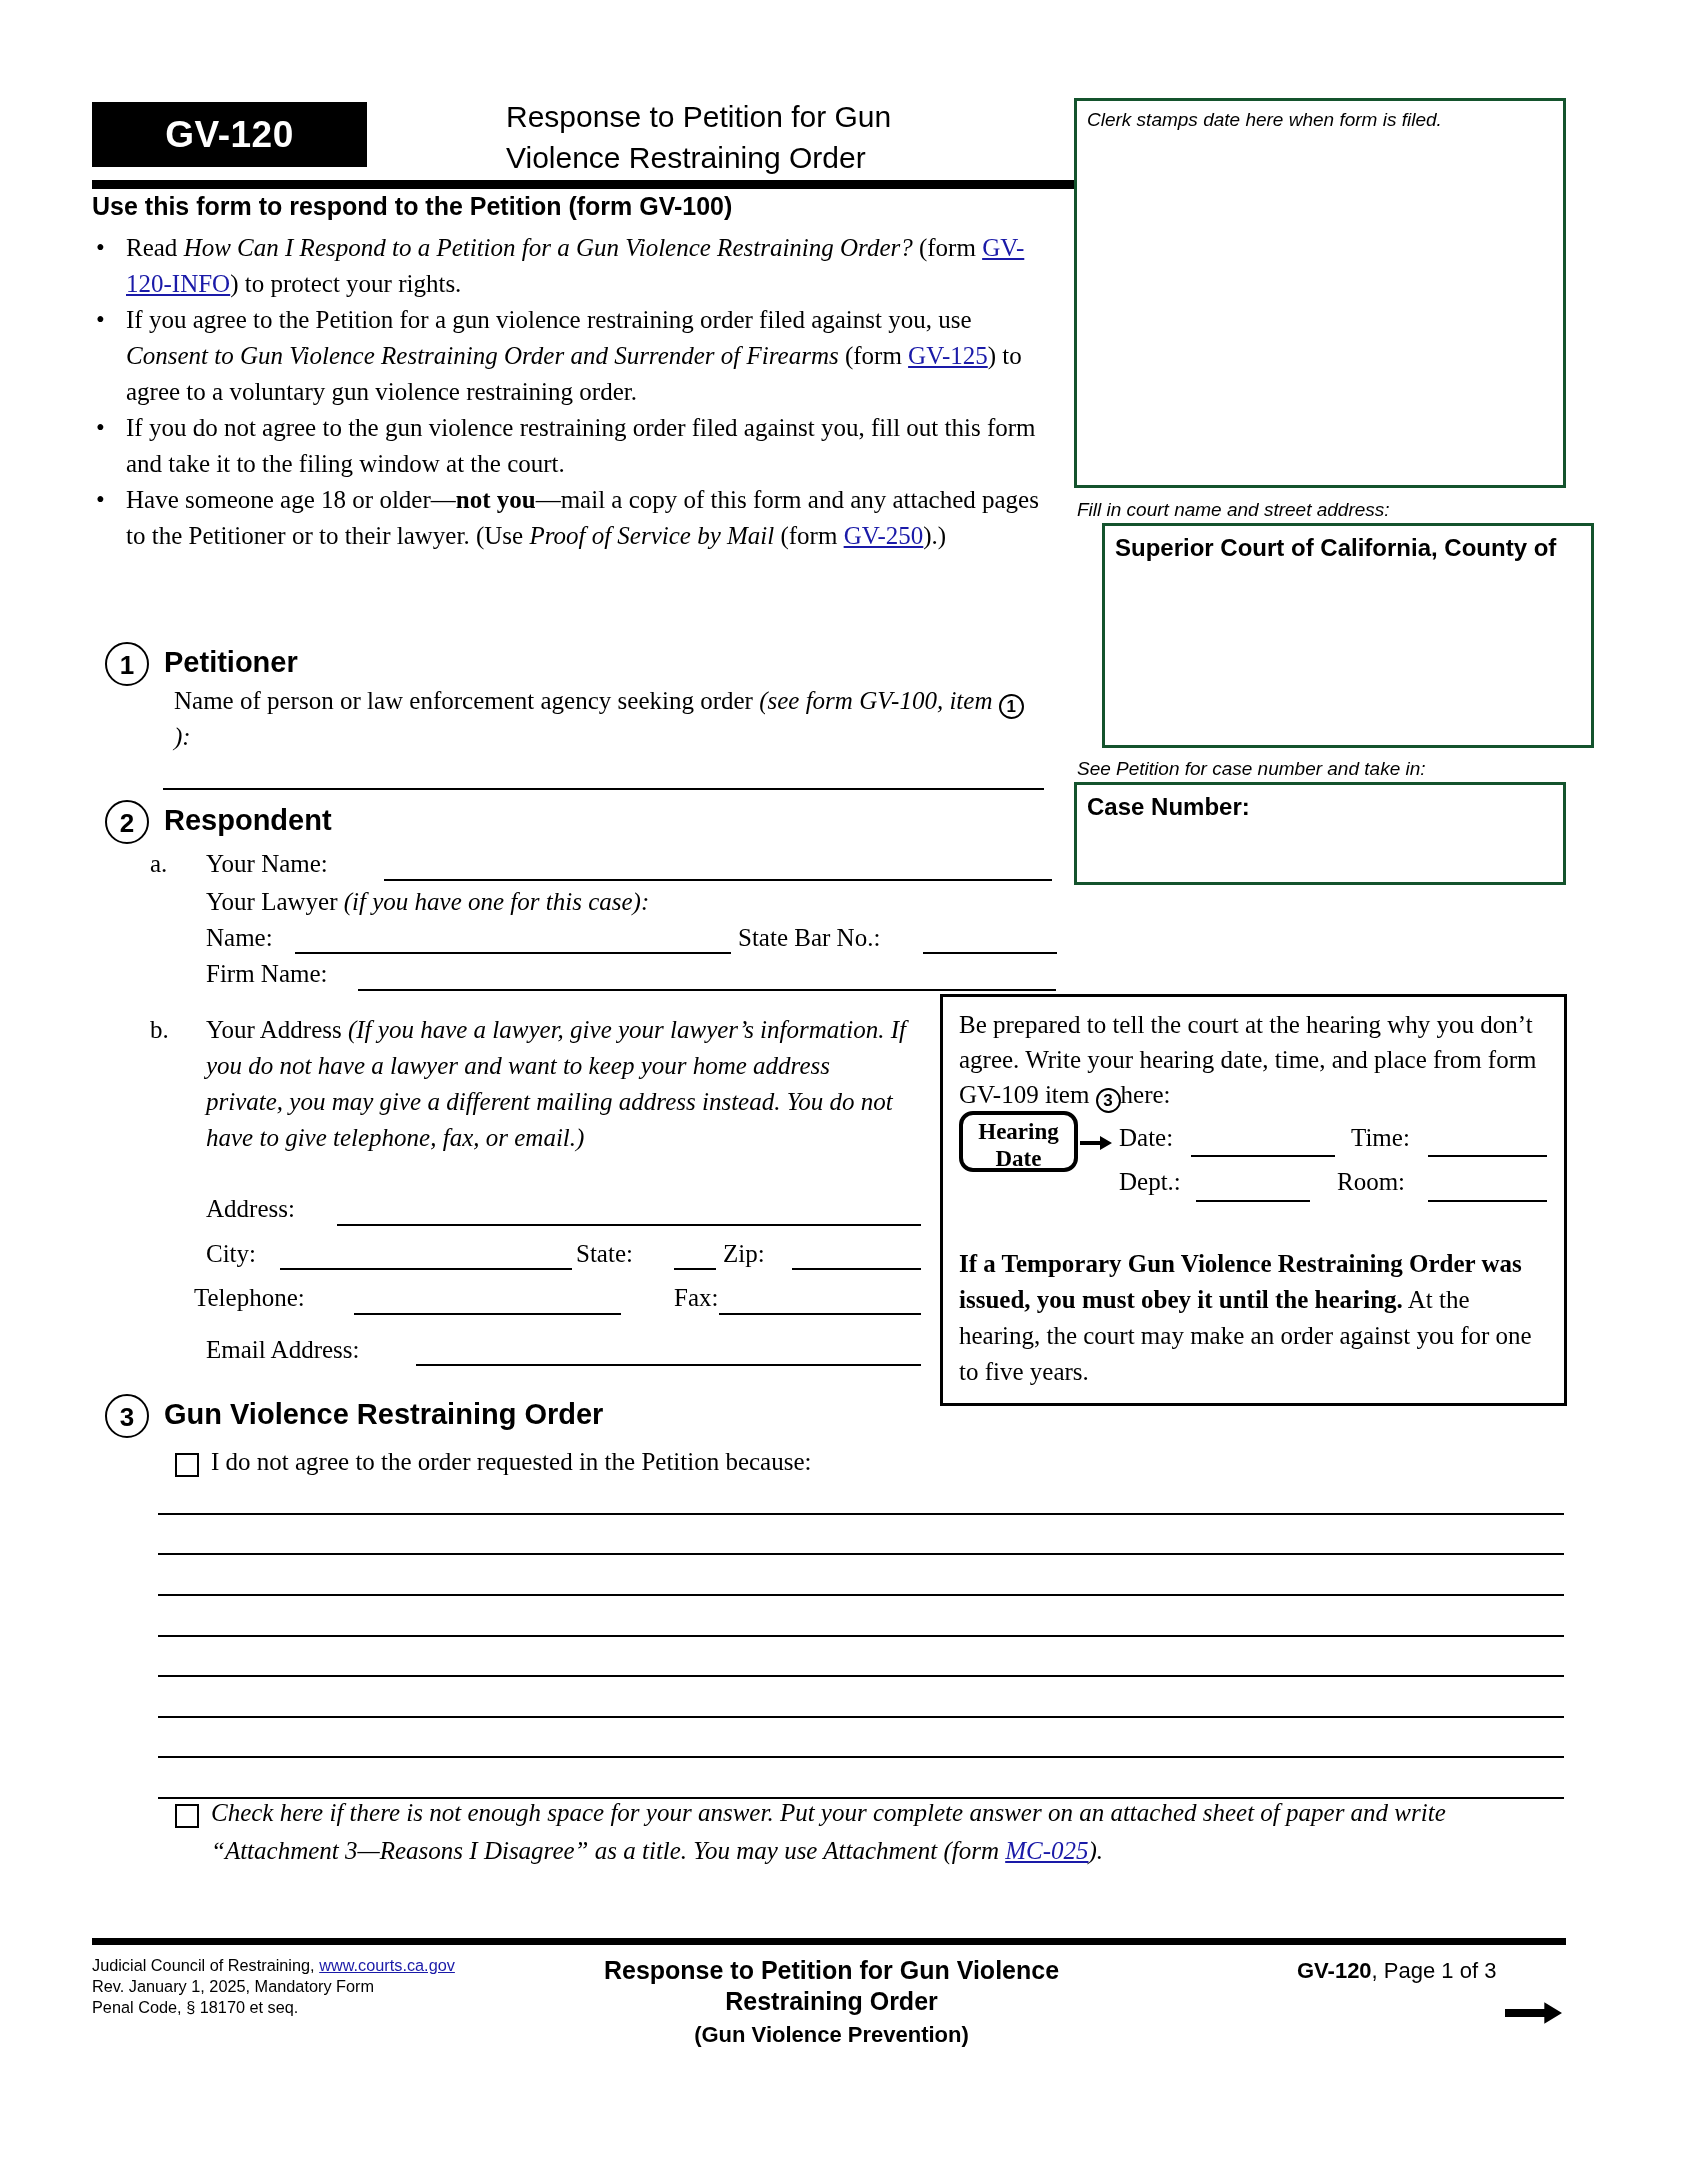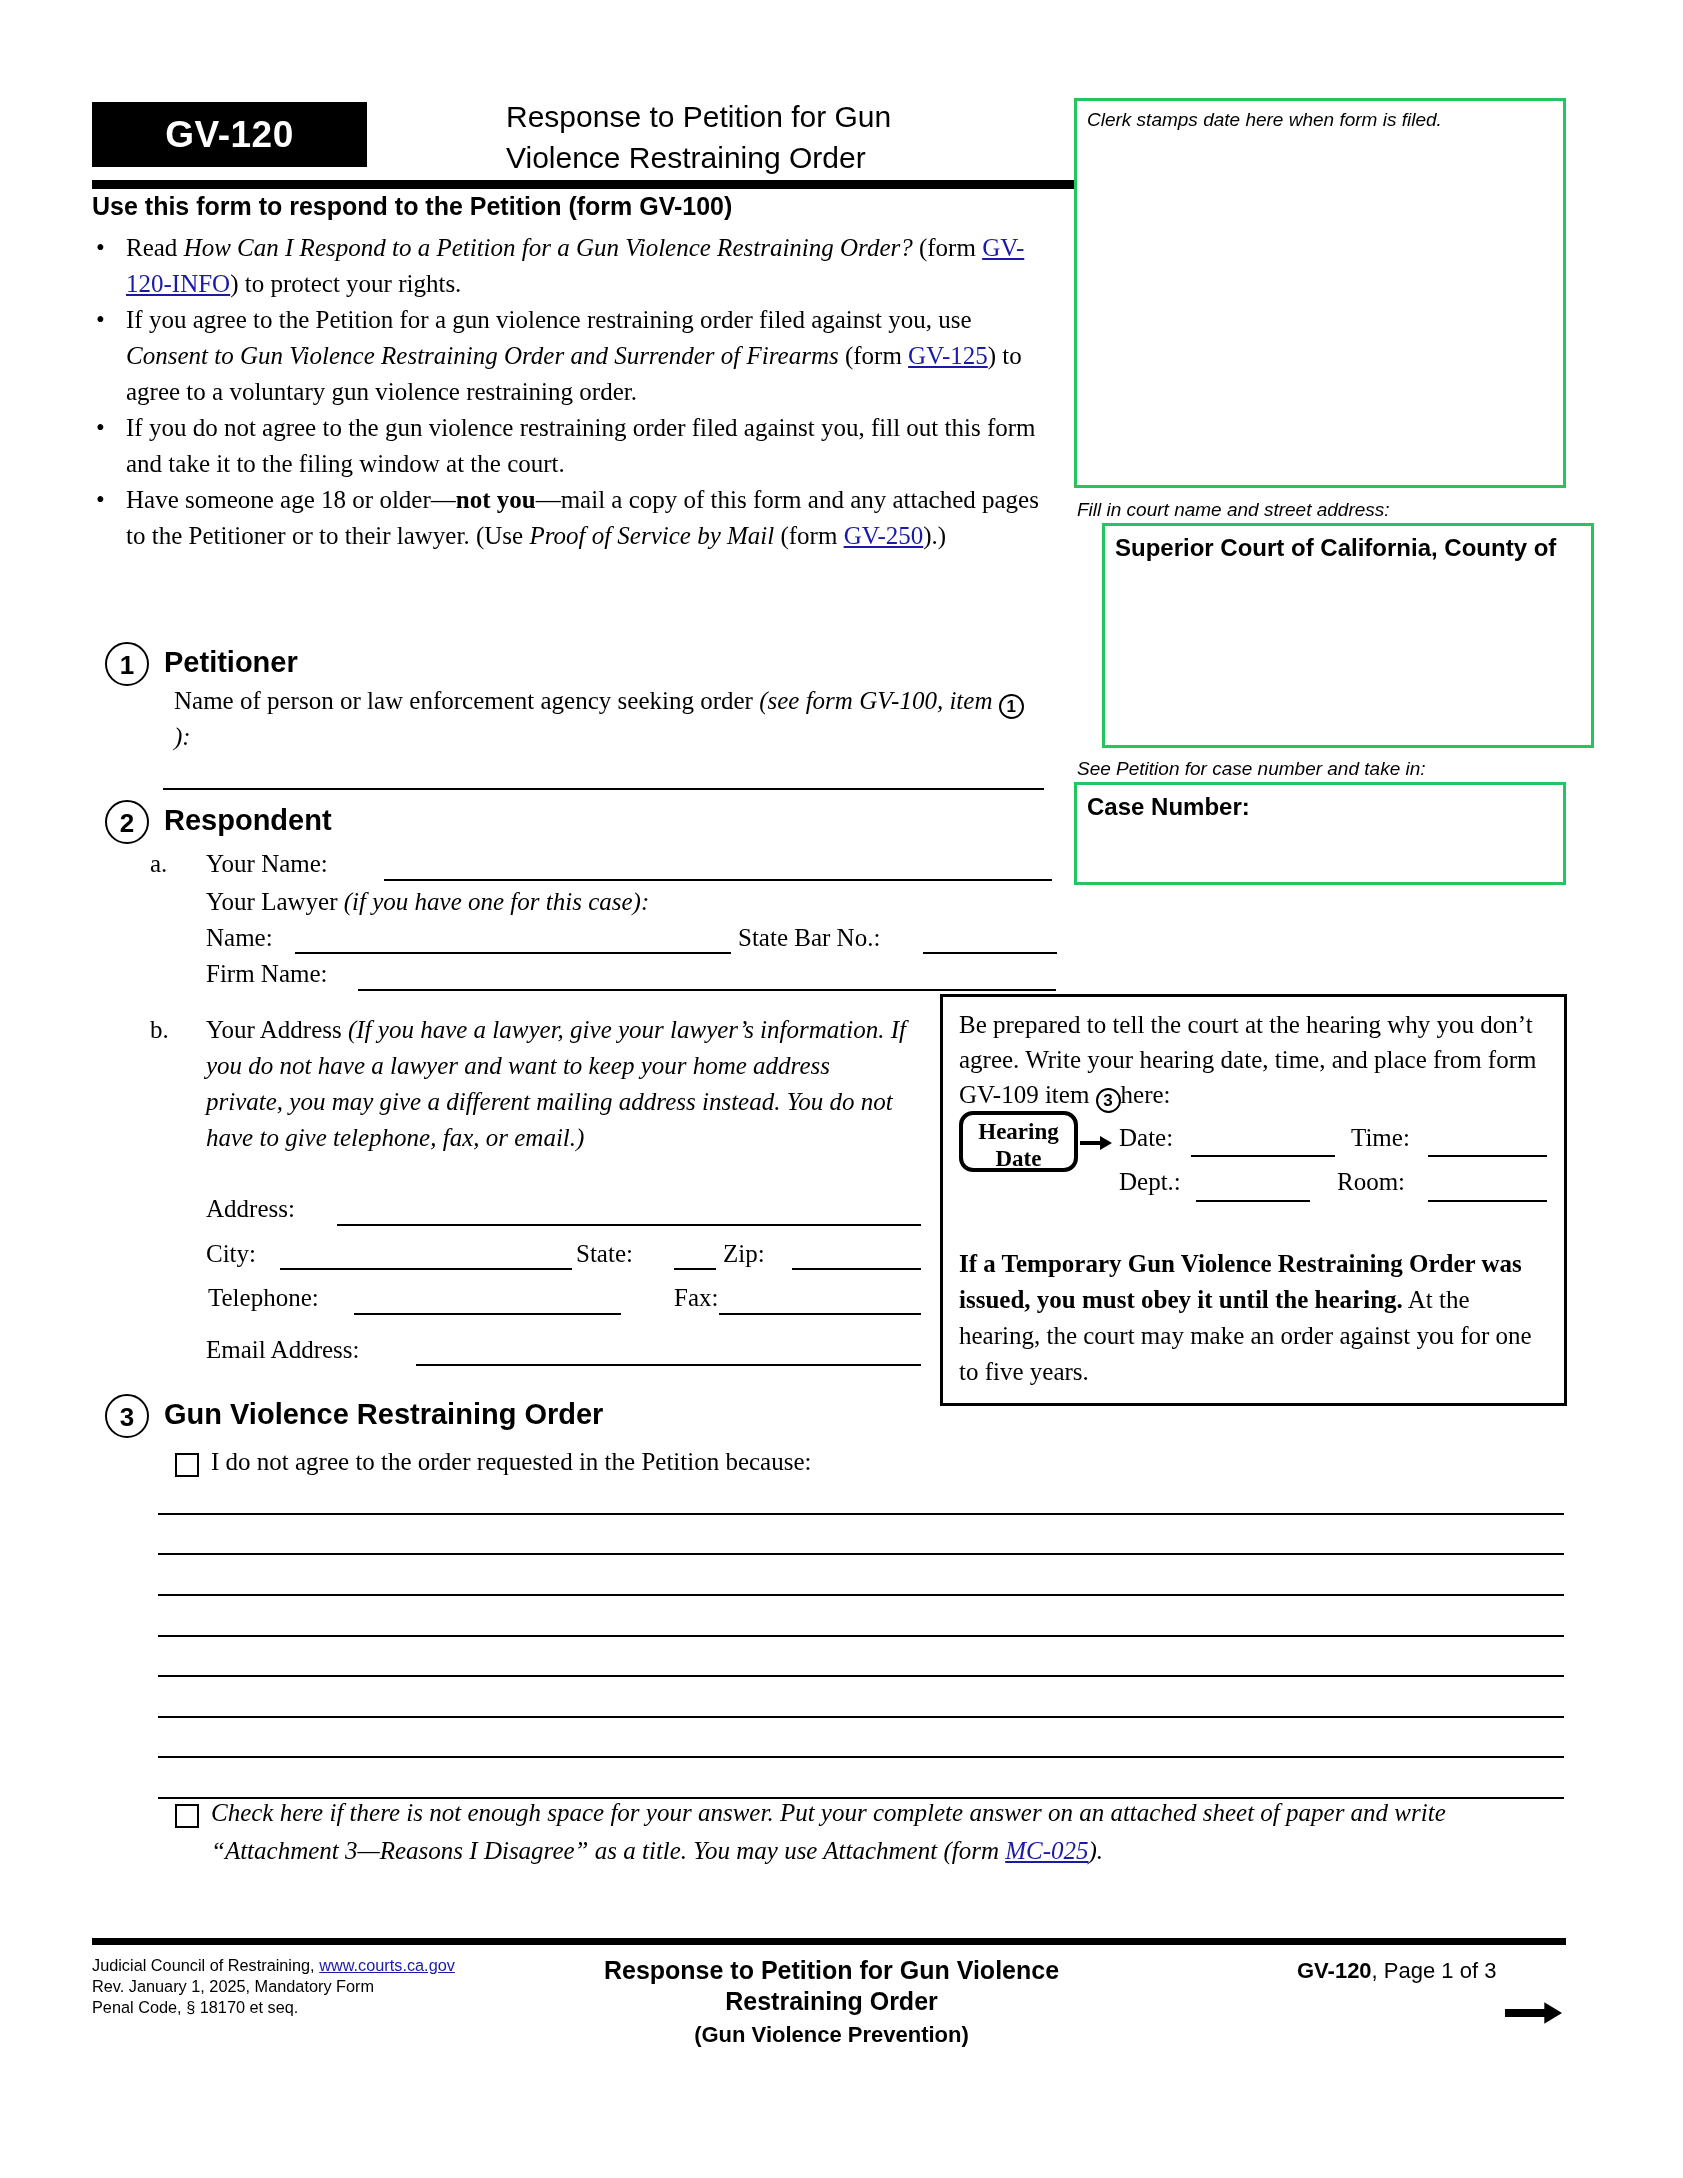--- a/index.html
+++ b/index.html
@@ -140,21 +140,21 @@
   
   .fline {
     position:absolute;
     height: 0;
     border-bottom: 2.5px solid #000;
   }
 
   
   .rbox {
     position:absolute;
-    border: 3px solid #22c55e;
+    border: 3px solid #14532d;
     box-sizing: border-box;
     background:#fff;
   }
   .rbox-label {
     position:absolute;
     font-family:"Liberation Sans","DejaVu Sans",sans-serif;
     font-style: italic;
     font-size: 19px;
     line-height: 22px;
   }
@@ -333,21 +333,21 @@
   <div class="body-text" style="left:206px; top:1191px;">Address:</div>
   <div class="fline" style="left:337px; top:1224px; width:584px;"></div>
 
   <div class="body-text" style="left:206px; top:1236px;">City:</div>
   <div class="fline" style="left:280px; top:1268px; width:292px;"></div>
   <div class="body-text" style="left:576px; top:1236px;">State:</div>
   <div class="fline" style="left:674px; top:1268px; width:42px;"></div>
   <div class="body-text" style="left:723px; top:1236px;">Zip:</div>
   <div class="fline" style="left:792px; top:1268px; width:129px;"></div>
 
-  <div class="body-text" style="left:208px; top:1280px;">Telephone:</div>
+  <div class="body-text" style="left:194px; top:1280px;">Telephone:</div>
   <div class="fline" style="left:354px; top:1313px; width:267px;"></div>
   <div class="body-text" style="left:646px; top:1280px;margin-left:28px;">Fax:</div>
   <div class="fline" style="left:719px; top:1313px; width:202px;"></div>
 
   <div class="body-text" style="left:206px; top:1332px;">Email Address:</div>
   <div class="fline" style="left:416px; top:1364px; width:505px;"></div>
 
   <div class="circ-num" style="left:105px; top:1394px;">3</div>
   <div class="sec-title" style="left:164px; top:1397px;">Gun Violence Restraining Order</div>
 

